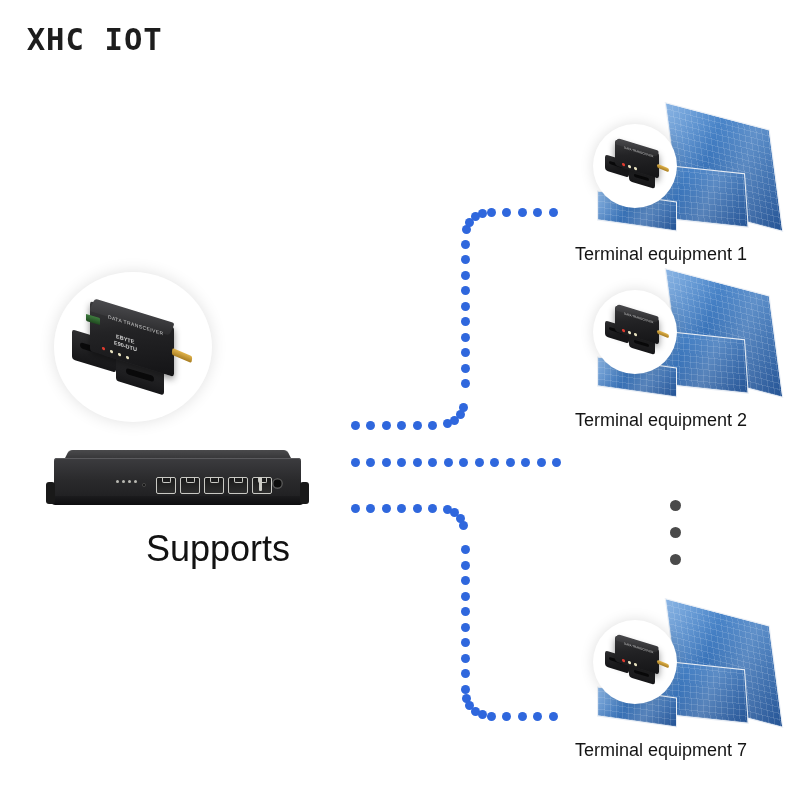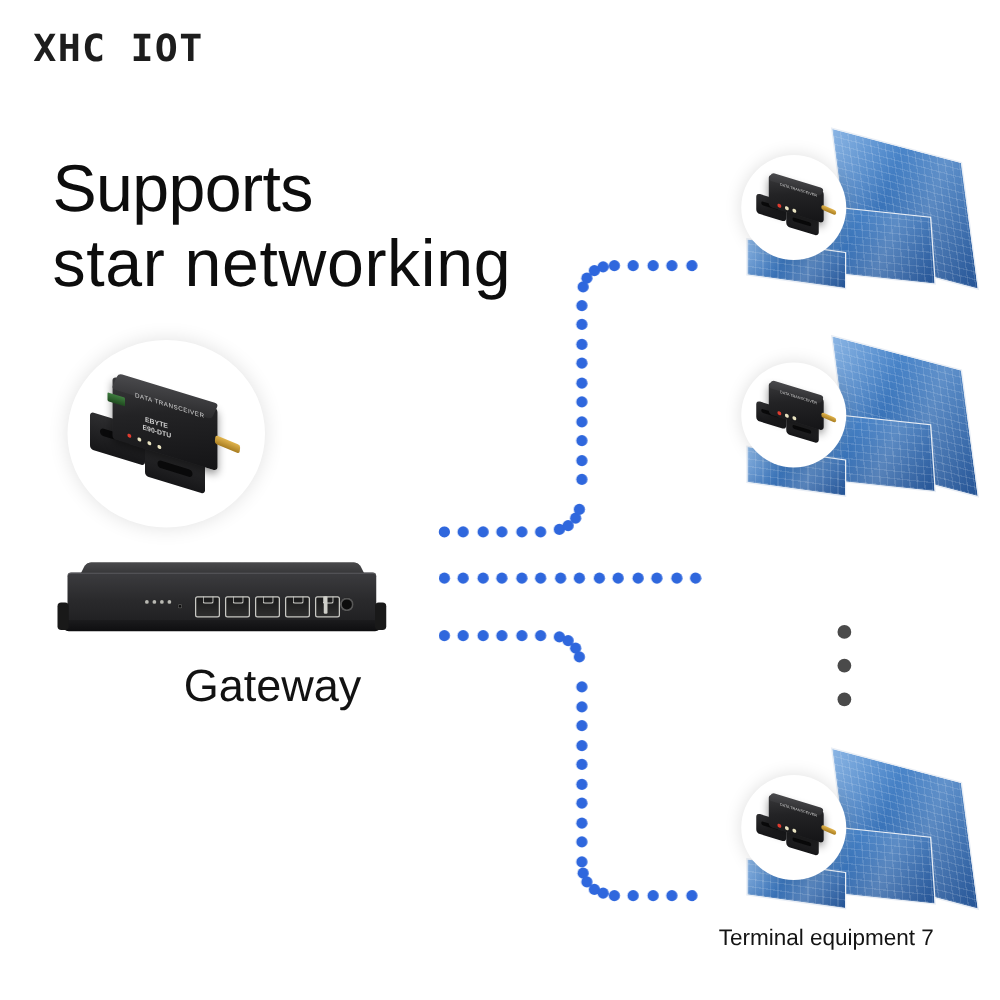--- a/index.html
+++ b/index.html
@@ -85,24 +85,20 @@
   .dot{position:absolute;width:9px;height:9px;border-radius:50%;background:#2f67dd;}
   .edot{position:absolute;width:11px;height:11px;border-radius:50%;background:#4a4a4a;}
 </style>
 </head>
 <body>
 
 <div id="stage">
 
   <div id="logo">XHC IOT</div>
 
-  <div id="headline">
-    <div class="l1">Supports</div>
-    <div class="l2">star networking</div>
-  </div>
 
   <div id="bubble">
     <div class="bubble-tail"></div>
     <div class="bubble-circle"></div>
     <div class="module" style="position:absolute;left:18px;top:30px;width:126px;height:92px;">
       <div class="mod-ear" style="left:0px;top:34px;width:44px;height:30px;transform:skewY(17deg);"></div>
       <div class="mod-slot" style="left:8px;top:44px;width:26px;height:6px;transform:skewY(17deg);"></div>
       <div class="mod-ear" style="left:44px;top:58px;width:48px;height:28px;transform:skewY(17deg);"></div>
       <div class="mod-slot" style="left:54px;top:70px;width:28px;height:6px;transform:skewY(17deg);"></div>
       <div class="mod-body" style="left:18px;top:12px;width:84px;height:50px;transform:skewY(17deg);"></div>
@@ -137,21 +133,21 @@
           <span class="port"></span>
           <span class="port"></span>
         </div>
         <div class="pwrbar"></div>
         <div class="dcjack"></div>
       </div>
       <div class="base"></div>
       <div class="foot-l"></div>
       <div class="foot-r"></div>
     </div>
-    <div id="gateway-label">Gateway</div>
+    <div id="gateway-label">Supports</div>
   </div>
 
   <div id="links">
       <div class="dot" style="left: 350.5px; top: 420.5px; background: rgb(47, 103, 221);"></div>
       <div class="dot" style="left: 366px; top: 420.5px; background: rgb(47, 103, 221);"></div>
       <div class="dot" style="left: 381.5px; top: 420.5px; background: rgb(47, 103, 221);"></div>
       <div class="dot" style="left: 397px; top: 420.5px; background: rgb(47, 103, 221);"></div>
       <div class="dot" style="left: 412.5px; top: 420.5px; background: rgb(47, 103, 221);"></div>
       <div class="dot" style="left: 428px; top: 420.5px; background: rgb(47, 103, 221);"></div>
       <div class="dot" style="left: 442.534px; top: 419.227px; background: rgb(47, 103, 221);"></div>
@@ -250,20 +246,21 @@
       <div class="mod-ear" style="left:24px;top:30px;width:26px;height:15px;transform:skewY(17deg);"></div>
       <div class="mod-slot" style="left:29px;top:36px;width:15px;height:3px;transform:skewY(17deg);"></div>
       <div class="mod-body" style="left:10px;top:6px;width:44px;height:26px;transform:skewY(17deg);"></div>
       <div class="mod-top" style="left:11px;top:4px;width:42px;height:7px;transform:skewY(17deg) skewX(-22deg);"></div>
       <div class="mod-txt" style="left:19px;top:10px;font-size:3px;transform:skewY(17deg);">DATA TRANSCEIVER</div>
       <div class="mod-led" style="left:17px;top:23px;background:#e03b2f;transform:skewY(17deg);"></div>
       <div class="mod-led" style="left:23px;top:25px;background:#e8e2c0;transform:skewY(17deg);"></div>
       <div class="mod-led" style="left:29px;top:27px;background:#e8e2c0;transform:skewY(17deg);"></div>
       <div class="mod-ant" style="left:52px;top:26px;width:12px;height:4px;transform:skewY(17deg) rotate(6deg);"></div>
     </div>
+    <div class="node-label" style="left:0px;top:132px;">Terminal equipment 1</div>
   </div>
 
   <div class="node" style="left:575px;top:278px;">
     <div class="panel-wrap">
       <div class="panel" style="left:96px;top:6px;width:104px;height:96px;transform:skewY(22deg) rotate(-8deg);">
         <div class="cellgrid"></div>
           <div class="gloss"></div>
         </div>
       <div class="panel" style="left:66px;top:56px;width:104px;height:52px;transform:skewY(10deg) rotate(-4deg);">
         <div class="cellgrid"></div>
@@ -281,20 +278,21 @@
       <div class="mod-ear" style="left:24px;top:30px;width:26px;height:15px;transform:skewY(17deg);"></div>
       <div class="mod-slot" style="left:29px;top:36px;width:15px;height:3px;transform:skewY(17deg);"></div>
       <div class="mod-body" style="left:10px;top:6px;width:44px;height:26px;transform:skewY(17deg);"></div>
       <div class="mod-top" style="left:11px;top:4px;width:42px;height:7px;transform:skewY(17deg) skewX(-22deg);"></div>
       <div class="mod-txt" style="left:19px;top:10px;font-size:3px;transform:skewY(17deg);">DATA TRANSCEIVER</div>
       <div class="mod-led" style="left:17px;top:23px;background:#e03b2f;transform:skewY(17deg);"></div>
       <div class="mod-led" style="left:23px;top:25px;background:#e8e2c0;transform:skewY(17deg);"></div>
       <div class="mod-led" style="left:29px;top:27px;background:#e8e2c0;transform:skewY(17deg);"></div>
       <div class="mod-ant" style="left:52px;top:26px;width:12px;height:4px;transform:skewY(17deg) rotate(6deg);"></div>
     </div>
+    <div class="node-label" style="left:0px;top:132px;">Terminal equipment 2</div>
   </div>
 
   <div class="node" style="left:575px;top:608px;">
     <div class="panel-wrap">
       <div class="panel" style="left:96px;top:6px;width:104px;height:96px;transform:skewY(22deg) rotate(-8deg);">
         <div class="cellgrid"></div>
           <div class="gloss"></div>
         </div>
       <div class="panel" style="left:66px;top:56px;width:104px;height:52px;transform:skewY(10deg) rotate(-4deg);">
         <div class="cellgrid"></div>

